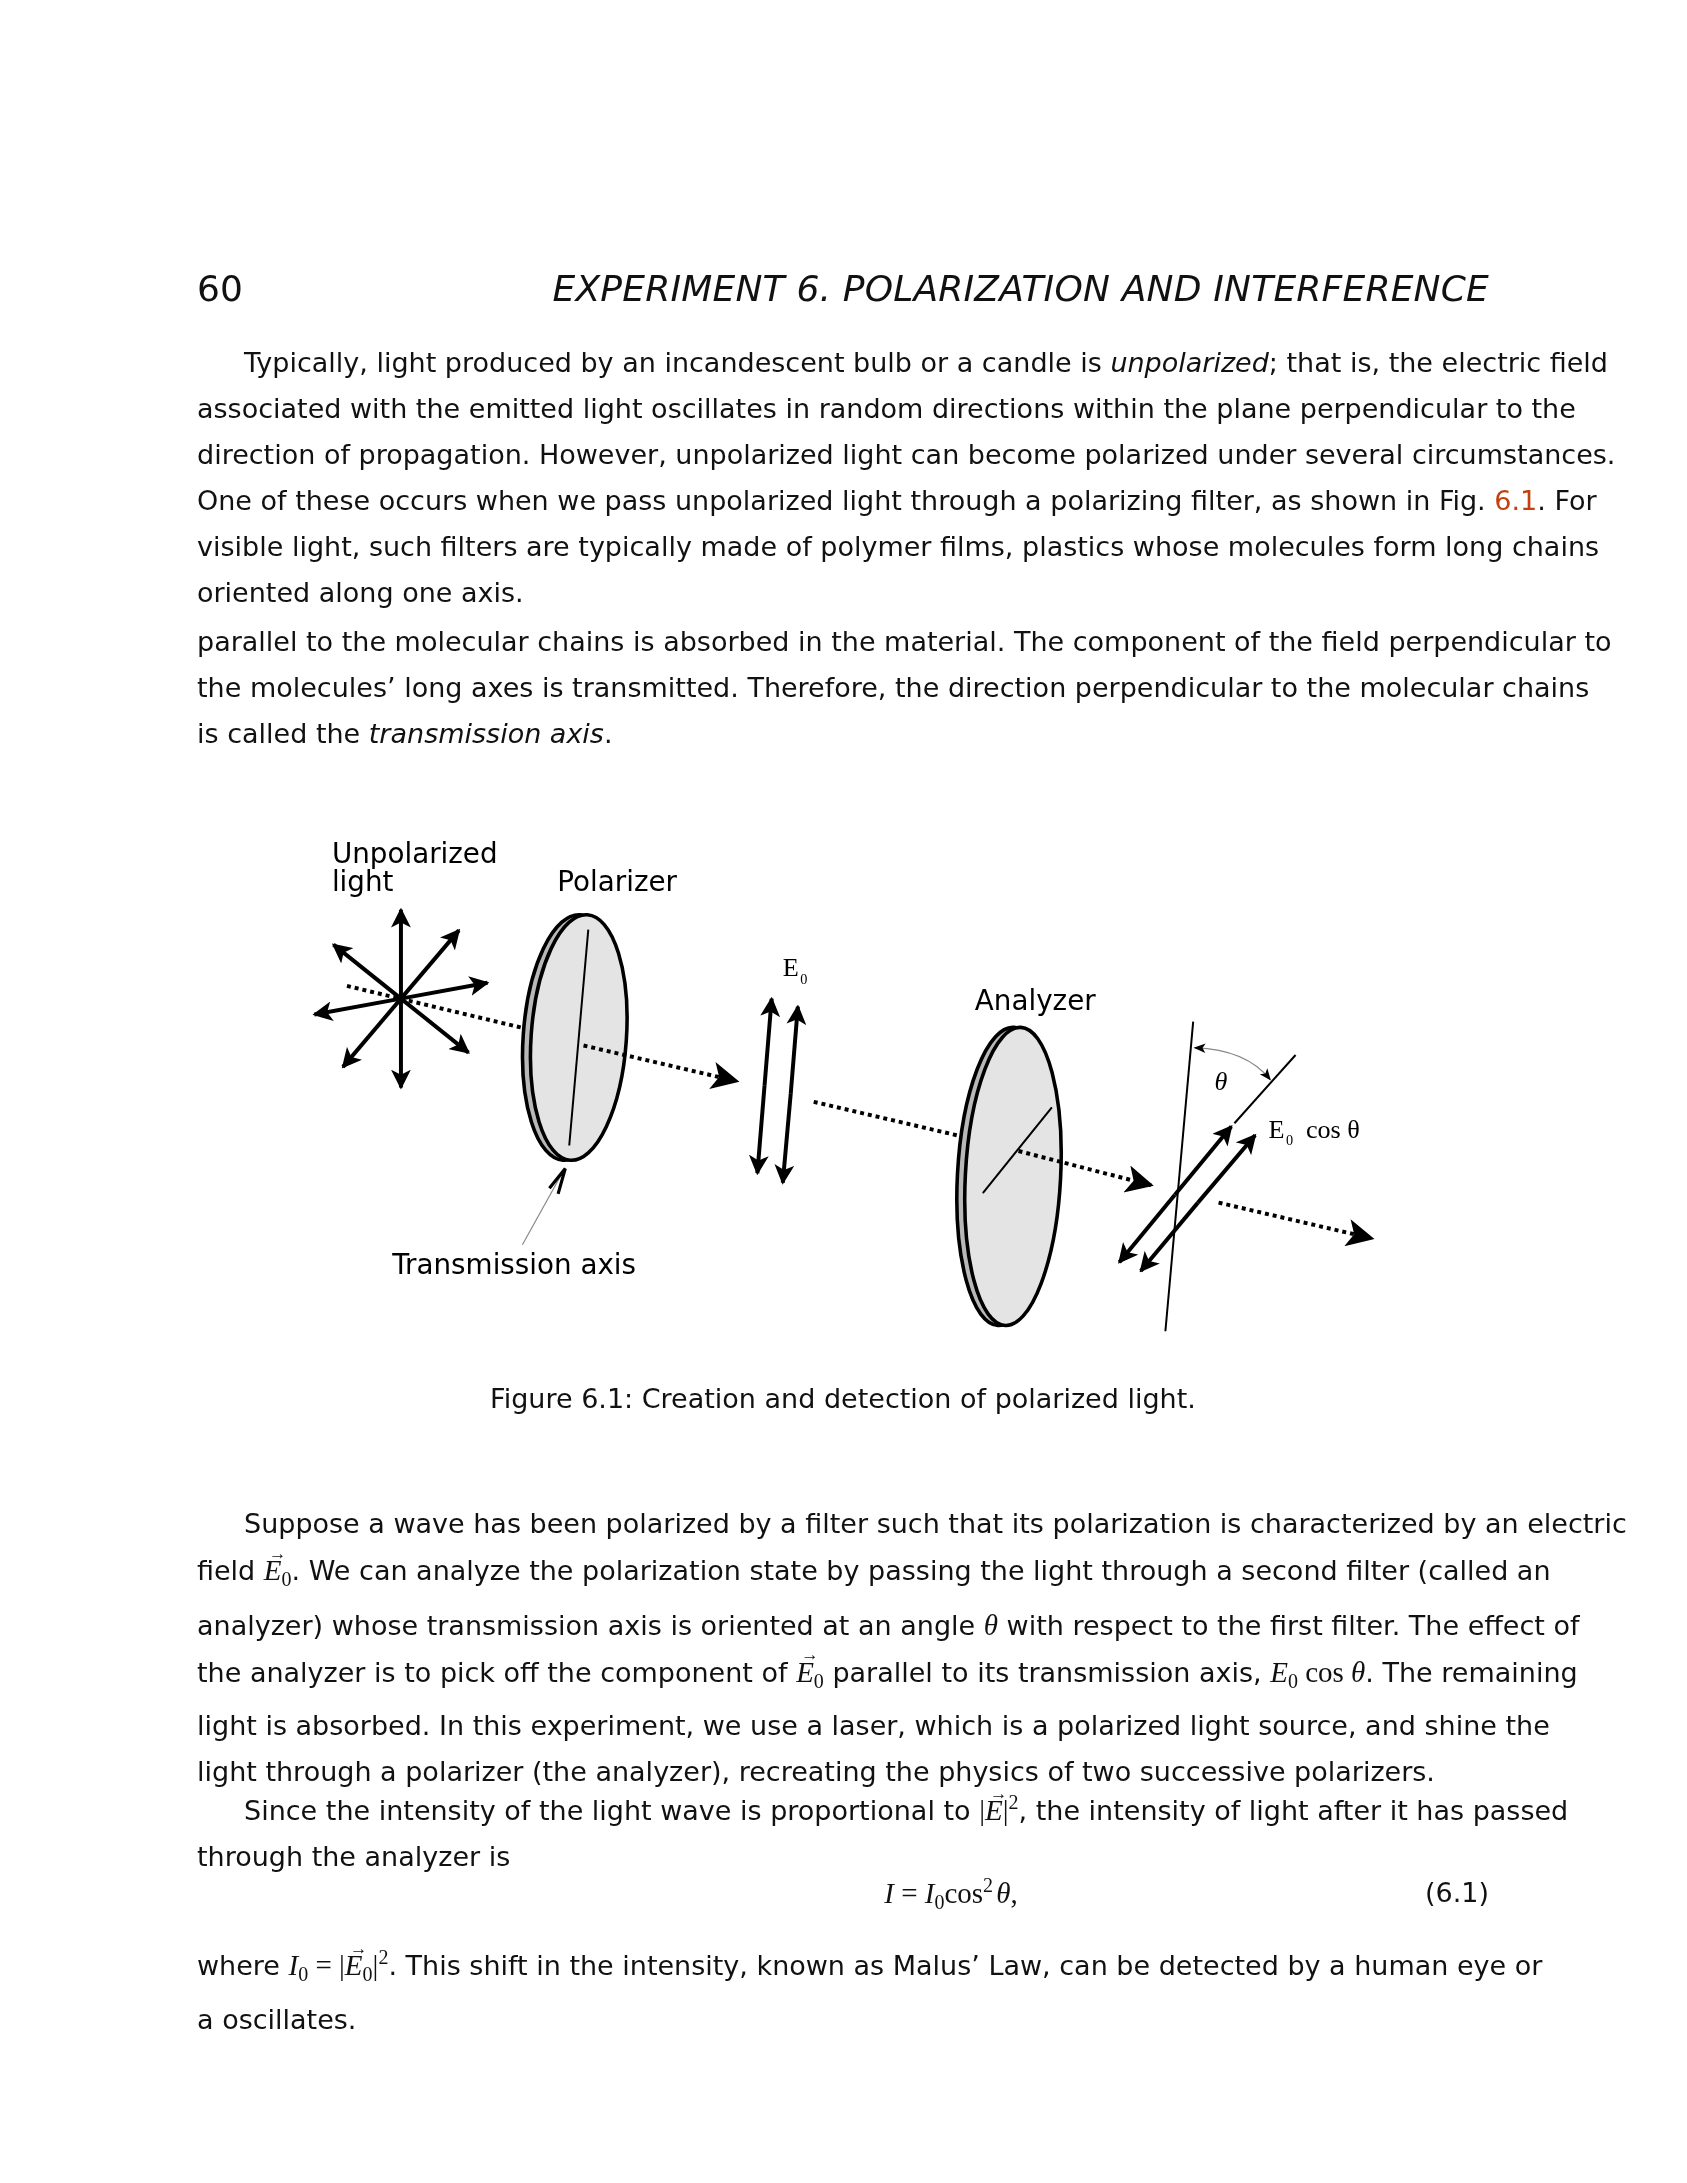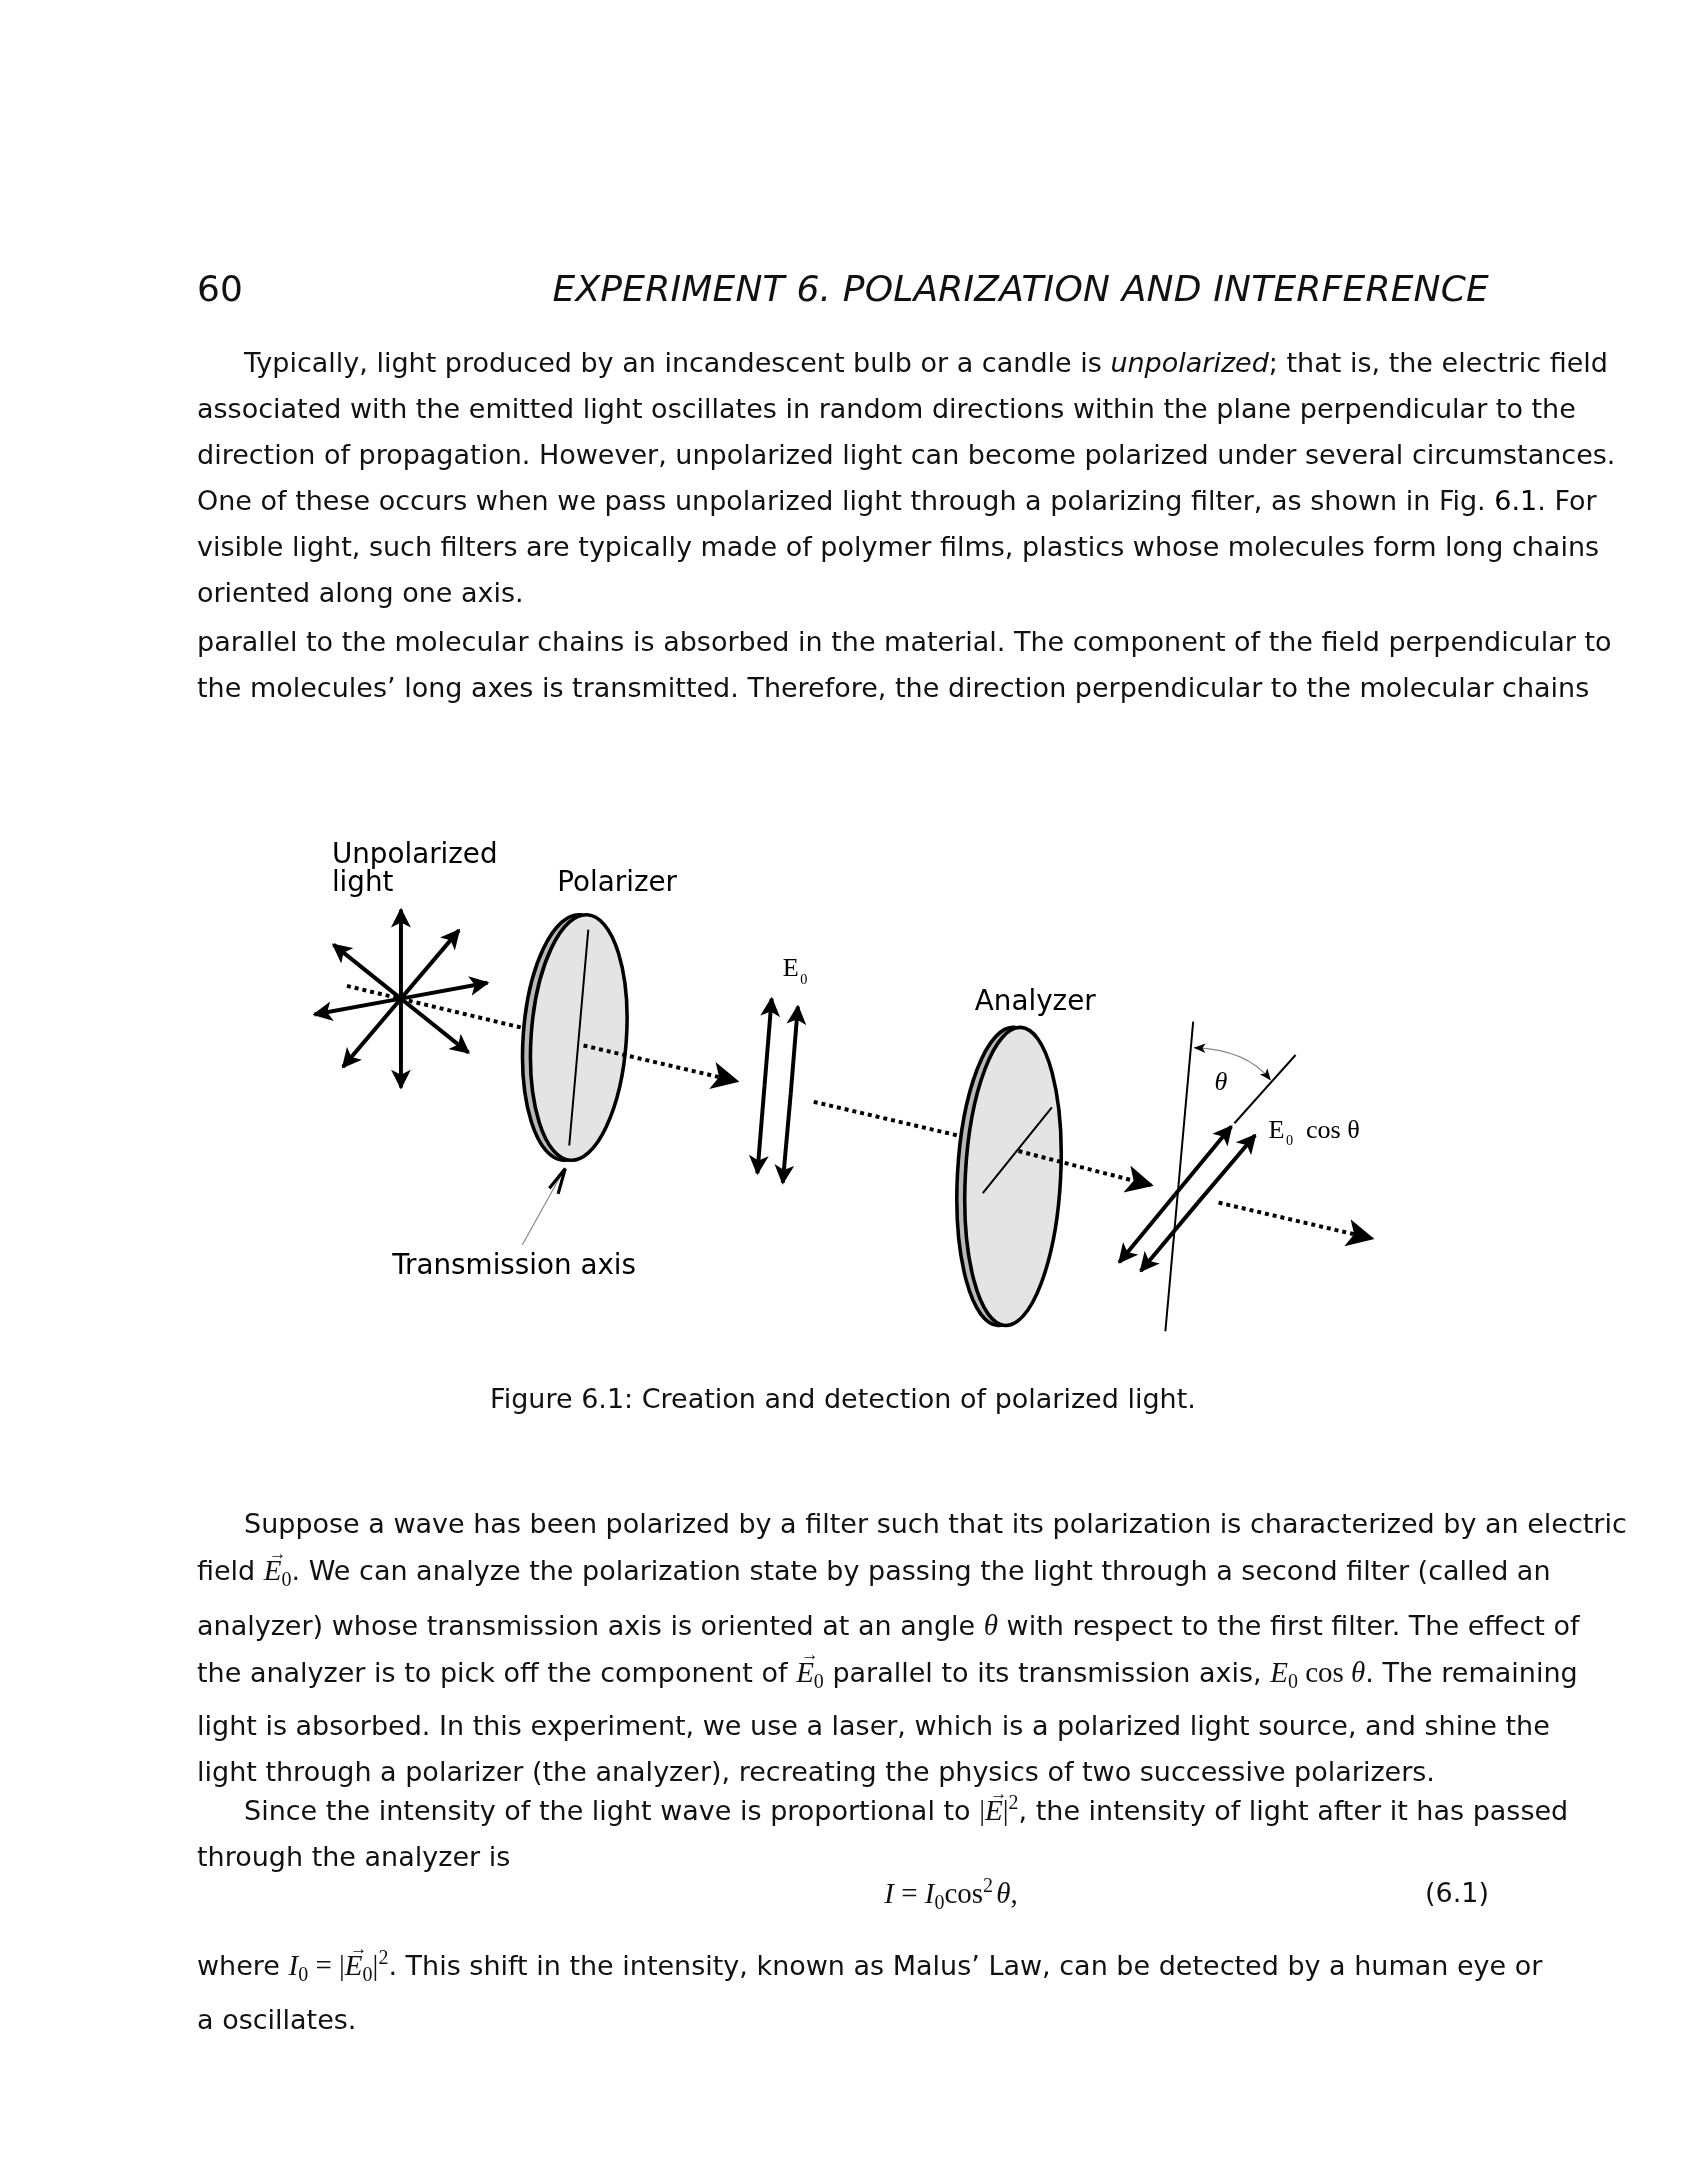--- a/index.html
+++ b/index.html
@@ -9,21 +9,21 @@
   .serif { font-family: "Liberation Serif", "DejaVu Serif", serif; }
   .header { position: absolute; left: 197px; top: 268px; width: 1292px; height: 35px; font-size: 36px; }
   .header .pnum { position: absolute; left: 0; top: 0; }
   .header .running { position: absolute; right: 0; top: 0; font-style: italic; letter-spacing: 0.2px; }
   .para { position: absolute; left: 197px; width: 1292px; font-size: 27px; line-height: 46px;
           text-align: justify; text-align-last: left; }
   .para .indent { display: inline-block; width: 47px; }
   .line { display: block; white-space: nowrap; text-align: justify; text-align-last: justify; }
   .line.last { text-align-last: left; }
   .em { font-style: italic; }
-  .link { color: #000000; }
+  .link { color: #c2410c; }
   .math { font-family: "Liberation Serif", "DejaVu Serif", serif; font-style: italic; font-size: 29px; }
   .mrm { font-family: "Liberation Serif", "DejaVu Serif", serif; font-style: normal; font-size: 29px; }
   .sub { font-size: 20px; vertical-align: -5.6px; font-style: normal; }
   .sup { font-size: 20px; vertical-align: 11px; font-style: normal; }
   .vec { position: relative; display: inline-block; }
   .vec::before { content: "\2192"; position: absolute; left: 4.8px; top: -17.5px; font-size: 17.5px; font-style: normal; }
   .figure { position: absolute; left: 0; top: 0; width: 1687px; height: 2183px; pointer-events: none; }
   .caption { position: absolute; left: 197px; width: 1292px; top: 1383px; text-align: center; font-size: 27px; }
   .equation { position: absolute; left: 197px; width: 1292px; top: 1874px; height: 48px; }
   .equation .eq-body { position: absolute; left: 754px; top: 0; transform: translateX(-50%); }
@@ -44,20 +44,21 @@
     <span class="line">associated with the emitted light oscillates in random directions within the plane perpendicular to the</span>
     <span class="line">direction of propagation.  However, unpolarized light can become polarized under several circumstances.</span>
     <span class="line"><span>One of these occurs when we pass unpolarized light through a polarizing filter, as shown in Fig. </span><span class="link">6.1</span><span>.  For</span></span>
     <span class="line">visible light, such filters are typically made of polymer films, plastics whose molecules form long chains</span>
     <span class="line last">oriented along one axis.</span>
   </div>
 
   <div class="para sans" style="top:619px;">
     <span class="line">parallel to the molecular chains is absorbed in the material.  The component of the field perpendicular to</span>
     <span class="line">the molecules’ long axes is transmitted.  Therefore, the direction perpendicular to the molecular chains</span>
+    <span class="line last"><span>is called the </span><span class="em">transmission axis</span><span>.</span></span>
   </div>
 
   <svg class="figure" width="1687" height="2183" viewBox="0 0 2125 2750">
     <defs>
       <marker id="ah" viewBox="0 0 10 10" refX="9" refY="5" markerWidth="5" markerHeight="5" orient="auto-start-reverse" markerUnits="strokeWidth">
         <path d="M0,0 L10,5 L0,10 L2.5,5 z" fill="#000"></path>
       </marker>
       <marker id="ahsmall" viewBox="0 0 10 10" refX="9" refY="5" markerWidth="12" markerHeight="10" orient="auto-start-reverse" markerUnits="strokeWidth">
         <path d="M0,1 L10,5 L0,9 L2.5,5 z" fill="#000"></path>
       </marker>

